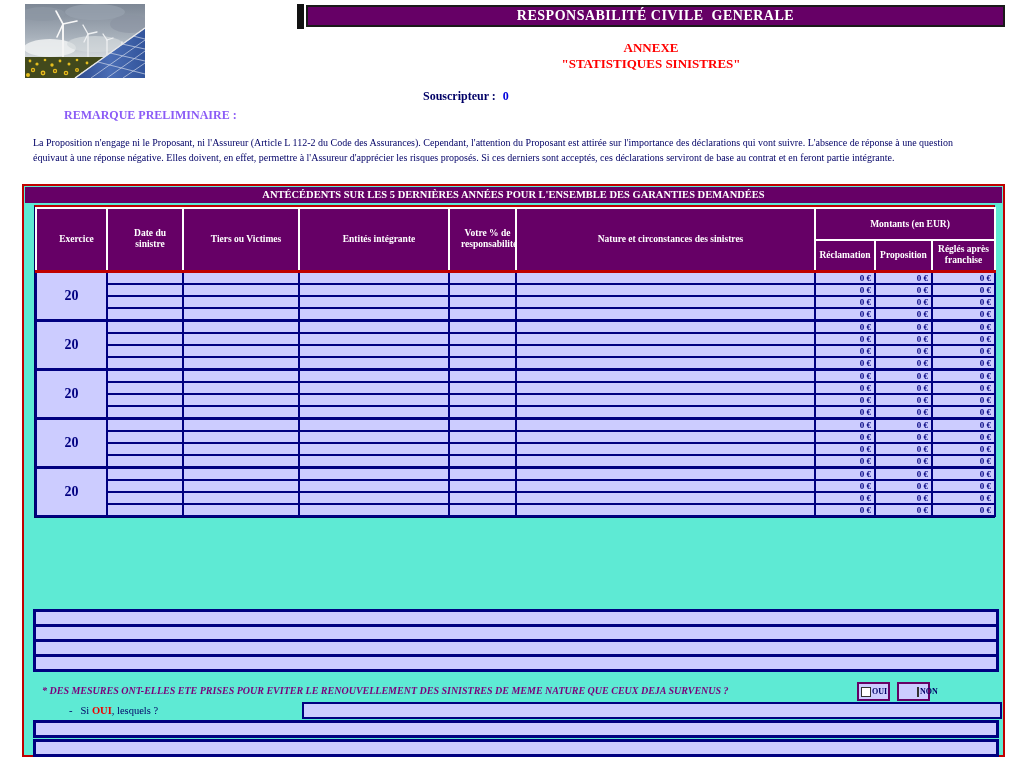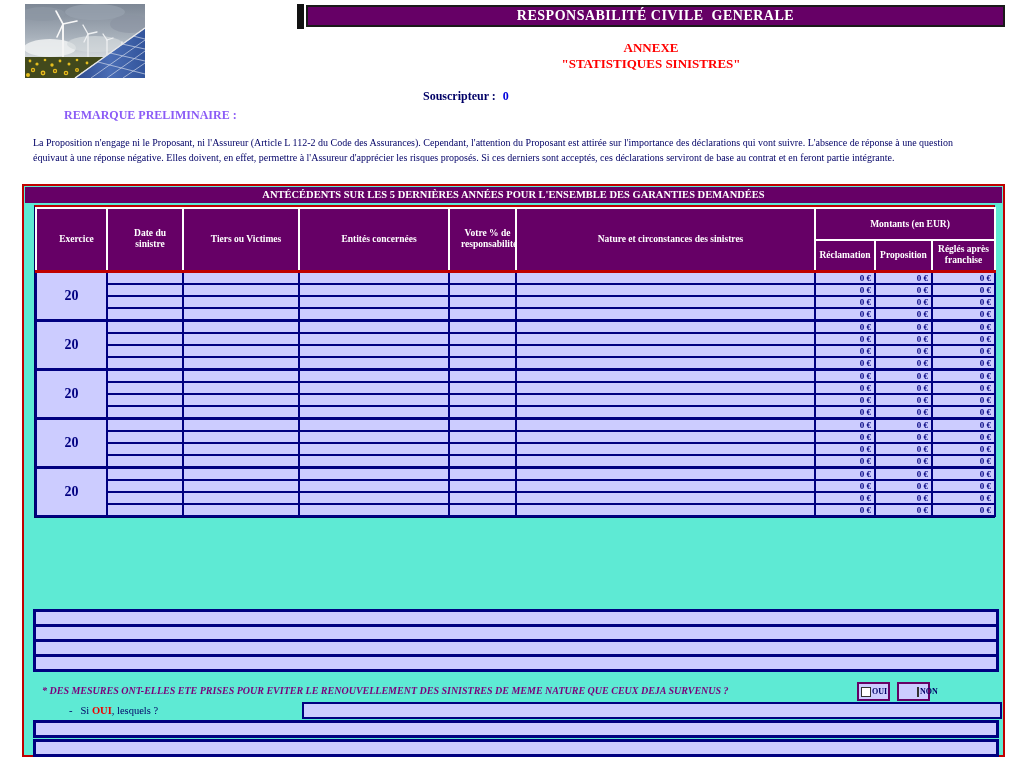--- a/index.html
+++ b/index.html
@@ -217,21 +217,21 @@
           <col style="width:299px">
         <col style="width:60px">
           <col style="width:57px">
           <col style="width:63px">
       </colgroup>
       <thead>
         <tr class="top">
           <th rowspan="2" class="redline">Exercice</th>
           <th rowspan="2" class="redline">Date du sinistre</th>
           <th rowspan="2" class="redline">Tiers  ou  Victimes</th>
-          <th rowspan="2" class="redline">Entités concernées</th>
+          <th rowspan="2" class="redline">Entités intégrante</th>
           <th rowspan="2" class="redline">Votre % de responsabilité</th>
           <th rowspan="2" class="redline">Nature et circonstances des sinistres</th>
           <th colspan="3">Montants (en EUR)</th>
         </tr>
         <tr class="sub">
           <th class="redline">Réclamation</th>
           <th class="redline">Proposition</th>
           <th class="redline">Réglés après franchise</th>
         </tr>
       </thead>

